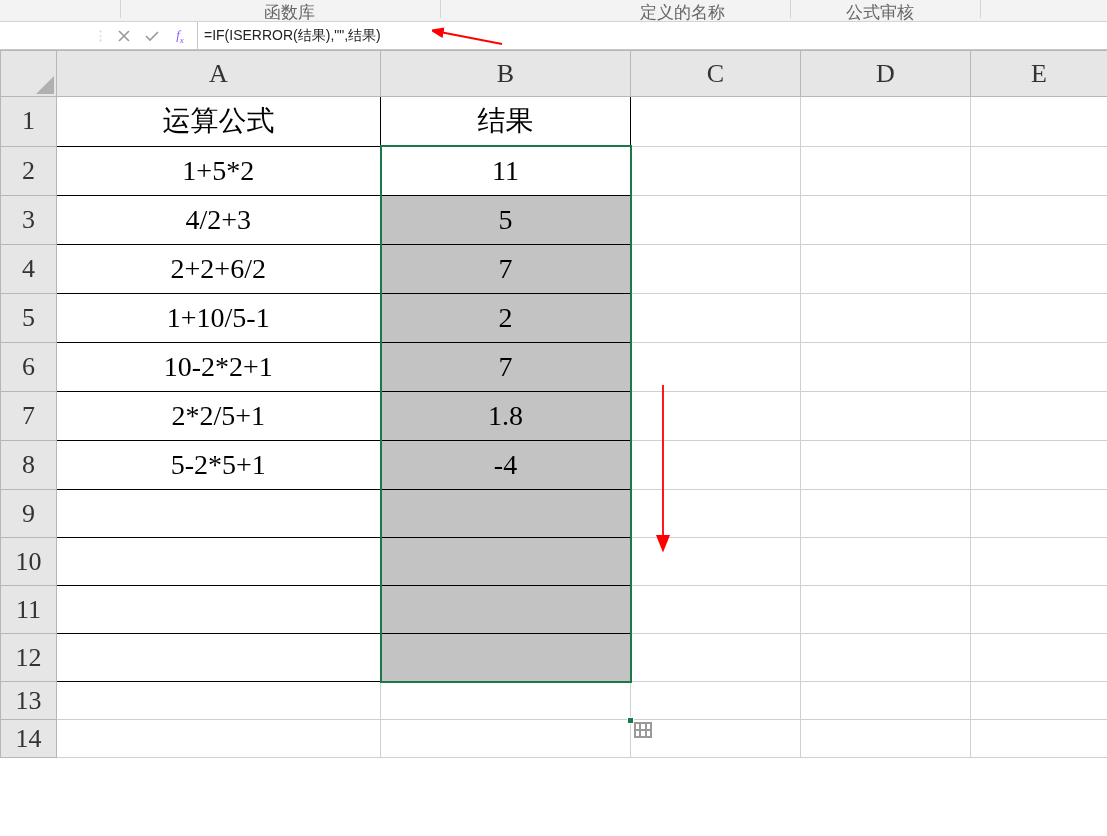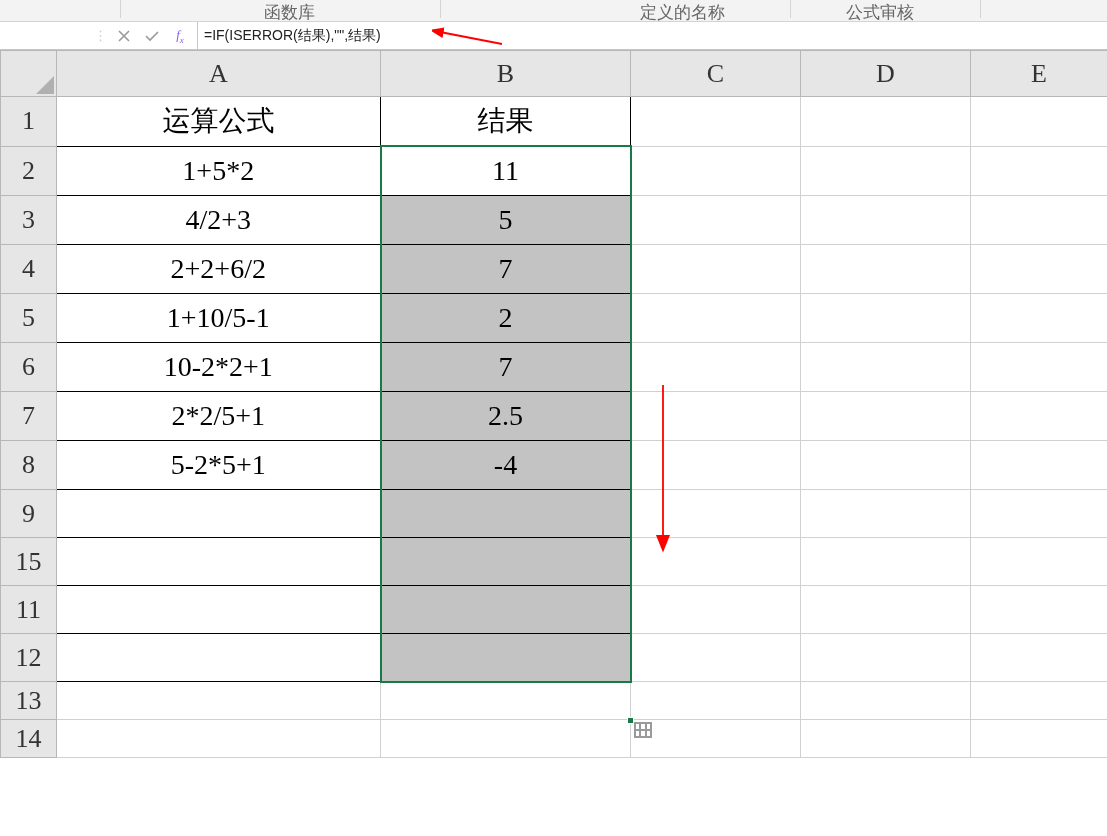--- a/index.html
+++ b/index.html
@@ -330,21 +330,21 @@
     <td></td>
           <td></td>
           <td></td>
   </tr>
   <tr class="r-data">
     <td class="rowhdr">7</td>
     <td class="bord-left bord-inner-v bord-inner-h">
             <span class="cell-txt">2*2/5+1</span>
           </td>
     <td class="bord-right bord-inner-h sel-fill sel-left sel-right">
-            <span class="cell-txt">2.5</span>
+            <span class="cell-txt">1.8</span>
           </td>
     <td></td>
           <td></td>
           <td></td>
   </tr>
   <tr class="r-data">
     <td class="rowhdr">8</td>
     <td class="bord-left bord-inner-v bord-inner-h">
             <span class="cell-txt">5-2*5+1</span>
           </td>
@@ -362,21 +362,21 @@
             <span class="cell-txt"></span>
           </td>
     <td class="bord-right bord-inner-h sel-fill sel-left sel-right">
             <span class="cell-txt"></span>
           </td>
     <td></td>
           <td></td>
           <td></td>
   </tr>
   <tr class="r-data">
-    <td class="rowhdr">15</td>
+    <td class="rowhdr">10</td>
     <td class="bord-left bord-inner-v bord-inner-h">
             <span class="cell-txt"></span>
           </td>
     <td class="bord-right bord-inner-h sel-fill sel-left sel-right">
             <span class="cell-txt"></span>
           </td>
     <td></td>
           <td></td>
           <td></td>
   </tr>

